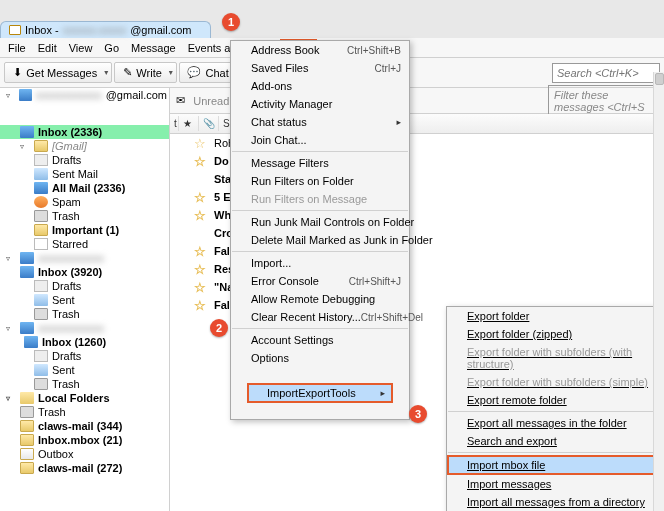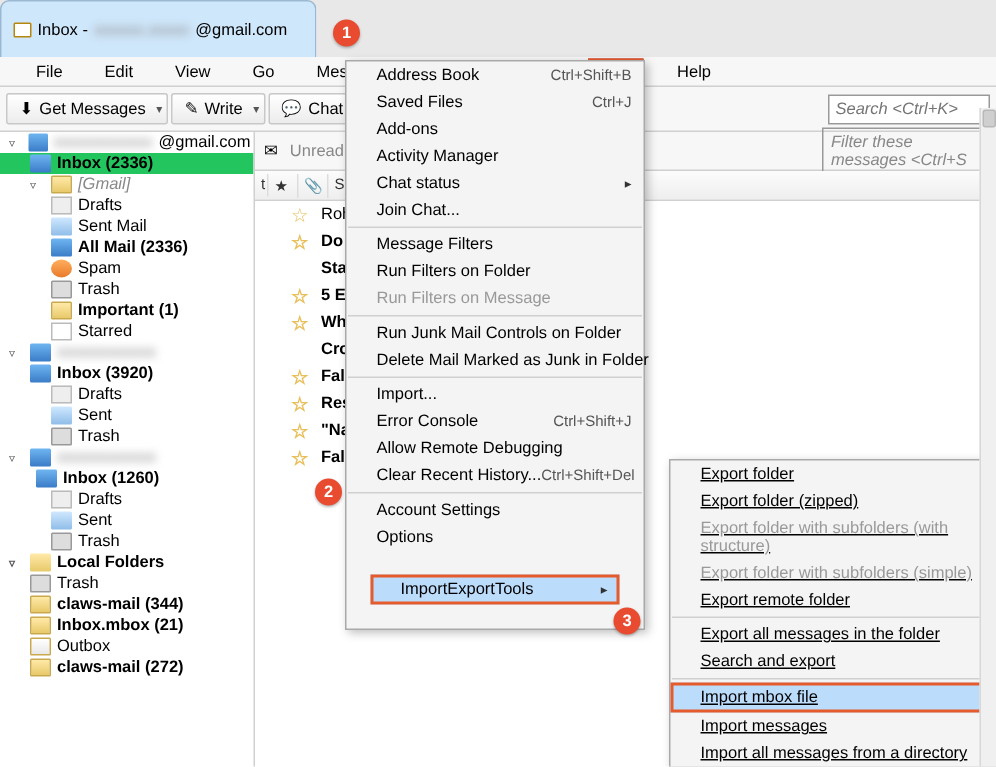--- a/index.html
+++ b/index.html
@@ -1,42 +1,42 @@
 <!DOCTYPE html>
 <html><head>
 <meta charset="utf-8">
 <style>
 * { margin: 0; padding: 0; box-sizing: border-box; font-family: "Segoe UI", Tahoma, sans-serif; font-size: 11px; }
 body { background: #fff; width: 664px; height: 511px; overflow: hidden; position: relative; }
 
 
-.tabbar { height: 38px; background: #e8e8e8; display: flex; }
+.tabbar { height: 38px; background: #e8e8e8; display: flex; align-items: flex-end; }
 .tab { background: #cfe7fb; border: 1px solid #9bb8d3; border-bottom: none; border-radius: 6px 6px 0 0; padding: 2px 18px 2px 8px; font-size: 11px; display: flex; align-items: center; gap: 4px; }
 .tab .mailicon { width: 12px; height: 10px; background: #fff; border: 1px solid #b8860b; border-radius: 1px; }
 
 
 .menubar { height: 20px; border-bottom: 1px solid #d0d0d0; display: flex; align-items: center; padding: 0 2px; background: #f7f7f7; }
-.menubar span { padding: 2px 6px; margin-left: 16px; }
+.menubar span { padding: 2px 6px; }
 .menubar span.tools { background: #b91c1c; border: 2px solid #e55b2b; padding: 1px 4px; position: relative; }
 
 
 .toolbar { height: 30px; border-bottom: 1px solid #d0d0d0; display: flex; align-items: center; padding: 0 4px; gap: 2px; background: #f7f7f7; }
 .tbtn { border: 1px solid #c8c8c8; background: linear-gradient(#fff,#ececec); padding: 3px 8px; border-radius: 2px; display: flex; align-items: center; gap: 4px; }
 .tbtn.split { padding-right: 14px; position: relative; }
 .tbtn.split::after { content: "▾"; position: absolute; right: 3px; font-size: 8px; color: #555; }
 .search { margin-left: auto; width: 108px; }
 .search input { width: 100%; padding: 3px 4px; border: 1px solid #999; color: #888; font-style: italic; }
 
 
 .main { display: flex; height: calc(511px - 22px - 20px - 30px); }
 .sidebar { width: 170px; border-right: 1px solid #d0d0d0; overflow: hidden; background: #fff; }
 .srow { display: flex; align-items: center; padding: 1px 2px 1px 6px; gap: 4px; white-space: nowrap; }
 .srow.acct { font-weight: normal; }
 .srow.bold { font-weight: bold; }
-.srow.inbox { background: #22c55e; }
+.srow.inbox { background: #86efac; margin-top: 23px; }
 .srow .tw { width: 10px; font-size: 8px; color: #555; }
 .srow .fi { width: 14px; height: 12px; display: inline-block; }
 .fi-inbox { background: linear-gradient(#6fb5f1,#3a7cc7); border-radius: 1px; }
 .fi-folder { background: linear-gradient(#ffe9a8,#e8c96a); border-radius: 1px; border: 1px solid #c9a94e; }
 .fi-draft { background: #eee; border: 1px solid #bbb; }
 .fi-sent { background: linear-gradient(#d0e8ff,#8fbde8); border-radius: 1px; }
 .fi-all { background: linear-gradient(#6fb5f1,#3a7cc7); border-radius: 1px; }
 .fi-spam { background: linear-gradient(#ffaf5f,#e87a2a); border-radius: 50%; }
 .fi-trash { background: #ddd; border: 1px solid #999; border-radius: 1px; }
 .fi-star { background: #fff; border: 1px solid #bbb; }
@@ -50,21 +50,21 @@
 .qf .dim { color: #888; }
 .qf-filter { margin-left: auto; border: 1px solid #999; padding: 3px 5px; color: #888; font-style: italic; width: 110px; overflow: hidden; }
 .msghdr { height: 20px; border-bottom: 1px solid #d0d0d0; display: flex; align-items: center; background: linear-gradient(#fcfcfc,#eee); }
 .col { border-right: 1px solid #ddd; padding: 2px 4px; font-size: 10px; color: #333; }
 .col-s1 { width: 4px; } .col-s2 { width: 20px; } .col-s3 { width: 20px; } .col-sub { flex: 1; }
 .msglist .mrow { display: flex; align-items: center; height: 18px; padding-left: 24px; }
 .msglist .mrow .star { width: 20px; color: #e8bf5a; font-size: 13px; }
 .msglist .mrow.bold { font-weight: bold; }
 
 
-.dropdown { position: absolute; left: 230px; top: 40px; width: 200px; background: #f4f4f4; border: 1px solid #a9a9a9; box-shadow: 2px 2px 6px rgba(0,0,0,0.25); }
+.dropdown { position: absolute; left: 230px; top: 40px; width: 180px; background: #f4f4f4; border: 1px solid #a9a9a9; box-shadow: 2px 2px 6px rgba(0,0,0,0.25); }
 .dropdown .drow { padding: 3px 8px 3px 20px; display: flex; justify-content: space-between; align-items: center; white-space: nowrap; }
 .dropdown .drow.disabled { color: #999; }
 .dropdown .sep { height: 0; border-top: 1px solid #d0d0d0; margin: 2px 1px; }
 .dropdown .drow.hl { background: #bcdcfb; border: 2px solid #e55b2b; margin: 16px; padding: 2px 6px 2px 18px; }
 .dropdown .shortcut { color: #555; font-size: 10px; }
 .arrow { font-size: 9px; color: #333; }
 
 
 .submenu { position: absolute; left: 446px; top: 306px; width: 232px; background: #f4f4f4; border: 1px solid #a9a9a9; box-shadow: 2px 2px 6px rgba(0,0,0,0.25); text-decoration: underline; }
 .submenu .drow { padding: 3px 8px 3px 20px; display: flex; justify-content: space-between; align-items: center; }

